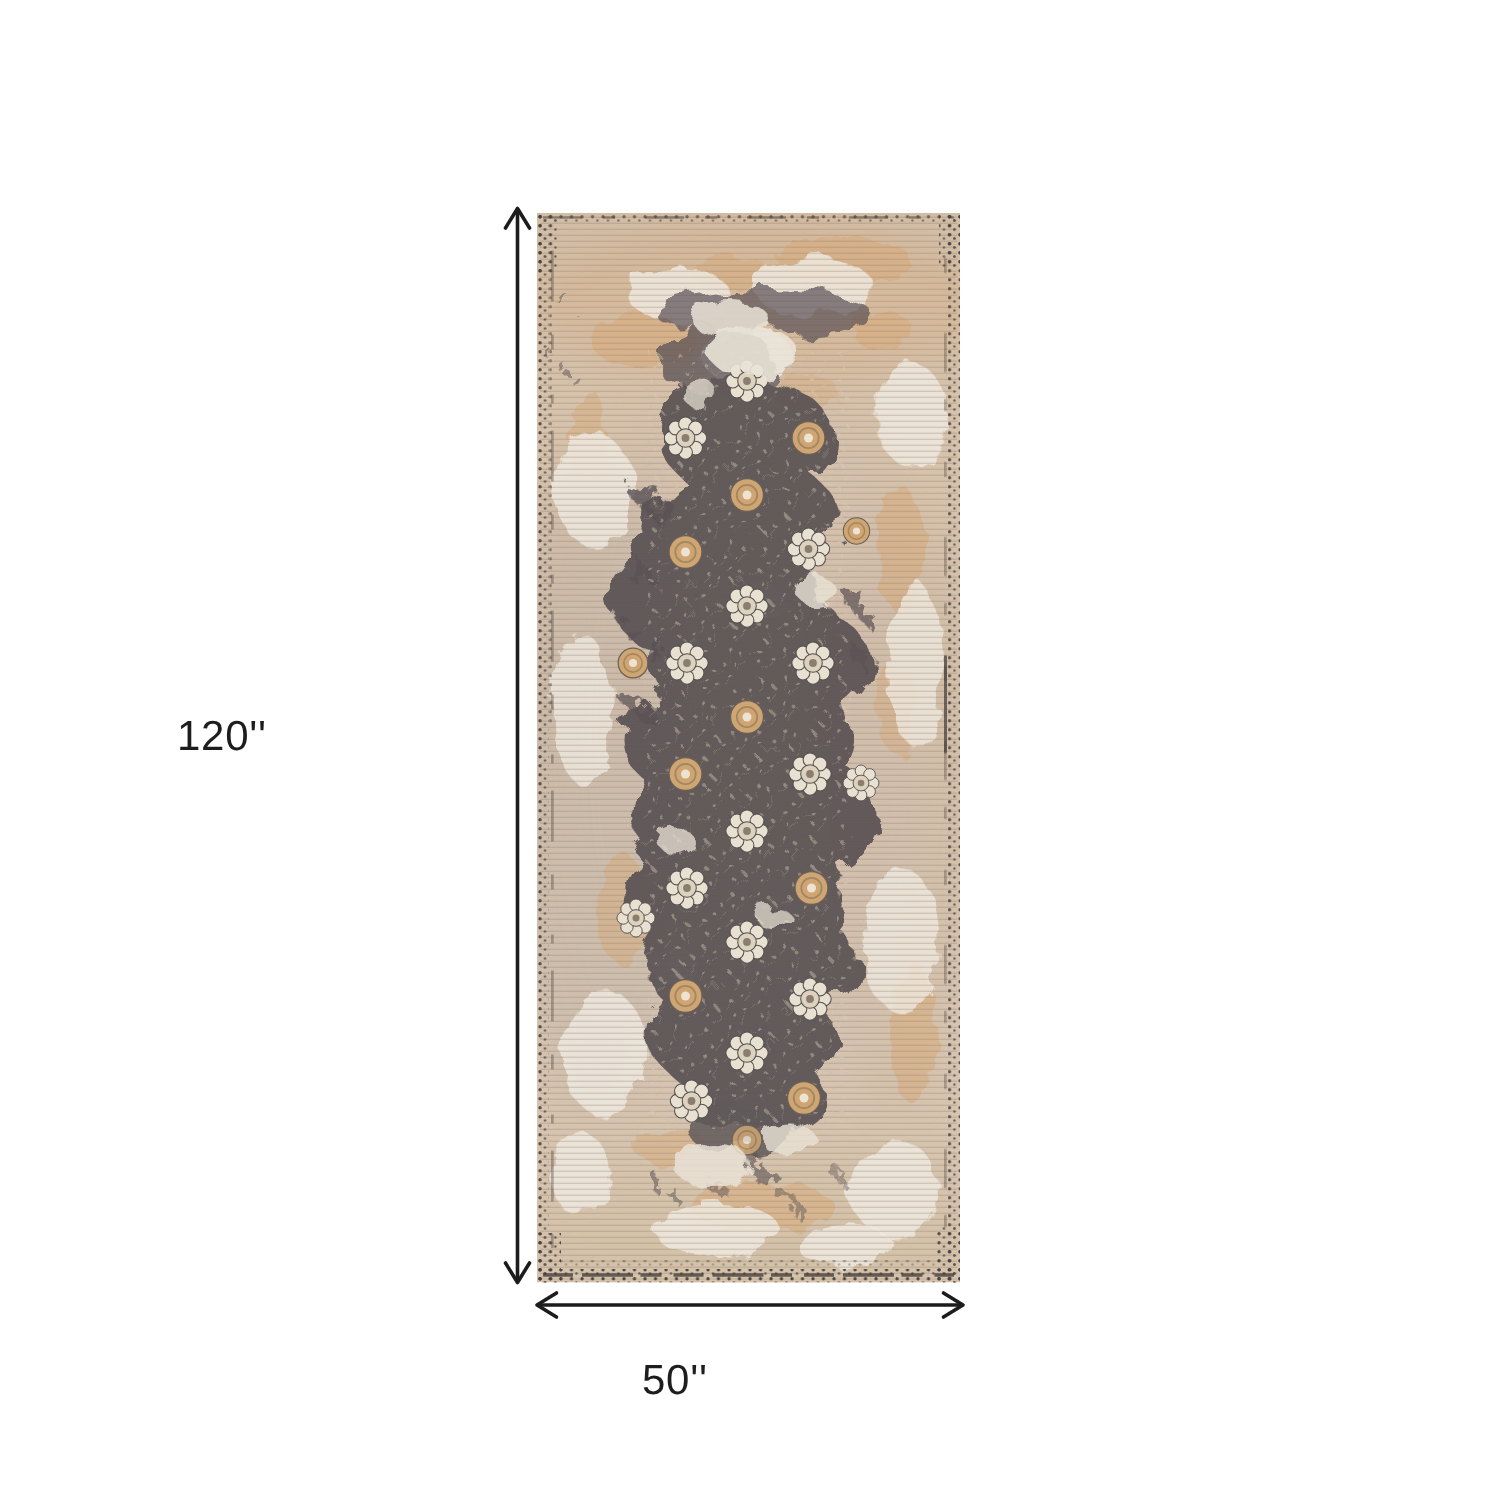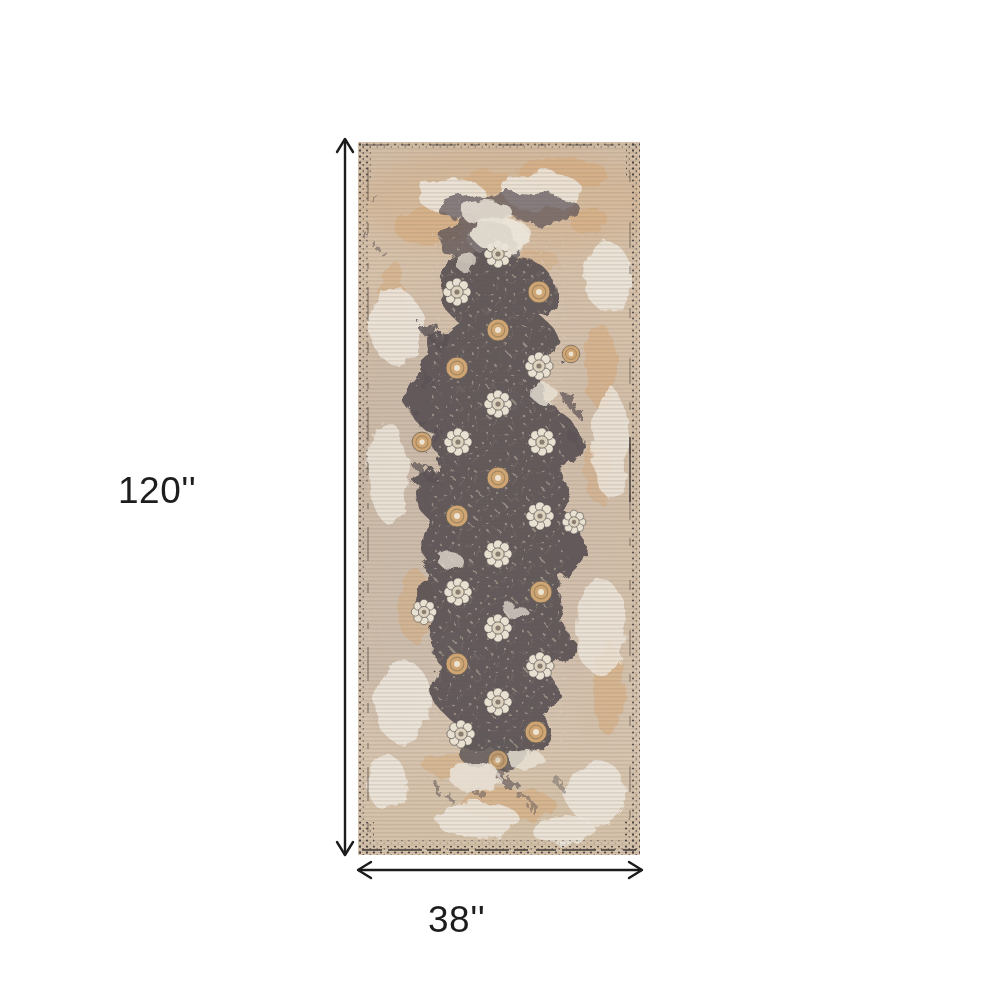--- a/index.html
+++ b/index.html
@@ -6,21 +6,21 @@
   body{
     width:1000px;height:1000px;
     background:var(--page-bg,#ffffff);
     font-family:"Liberation Sans", sans-serif;
   }
   .canvas{position:relative;width:1000px;height:1000px;background:var(--page-bg,#ffffff);overflow:hidden;}
   .rug-wrap{position:absolute;left:358px;top:142px;width:282px;height:713px;}
   .rug-wrap svg{display:block;}
   .dim-label{
     position:absolute;
-    font-size:37px;line-height:27px;
+    font-size:28px;line-height:27px;
     color:var(--label,#1d1d1d);
     letter-spacing:0.5px;
     white-space:nowrap;
   }
   .dim-height{left:118px;top:477px;}
   .dim-width{left:428px;top:906px;}
   .arrow-v{position:absolute;left:334px;top:136px;}
   .arrow-h{position:absolute;left:355px;top:859px;}
   .dim-arrow path{stroke:var(--arrow,#1c1c1c);stroke-width:2.4;fill:none;stroke-linecap:round;stroke-linejoin:round;}
 </style>
@@ -244,15 +244,15 @@
     </g>
   </svg>
   </div>
 
   <svg class="arrow-h dim-arrow" width="290" height="22" viewBox="0 0 290 22" aria-hidden="true">
     <path d="M4 11 H 286"></path>
     <path d="M16 3 L3 11 L16 19"></path>
     <path d="M274 3 L287 11 L274 19"></path>
   </svg>
 
-  <div class="dim-label dim-width">38''</div>
+  <div class="dim-label dim-width">50''</div>
 
 </div>
 
 </body></html>

